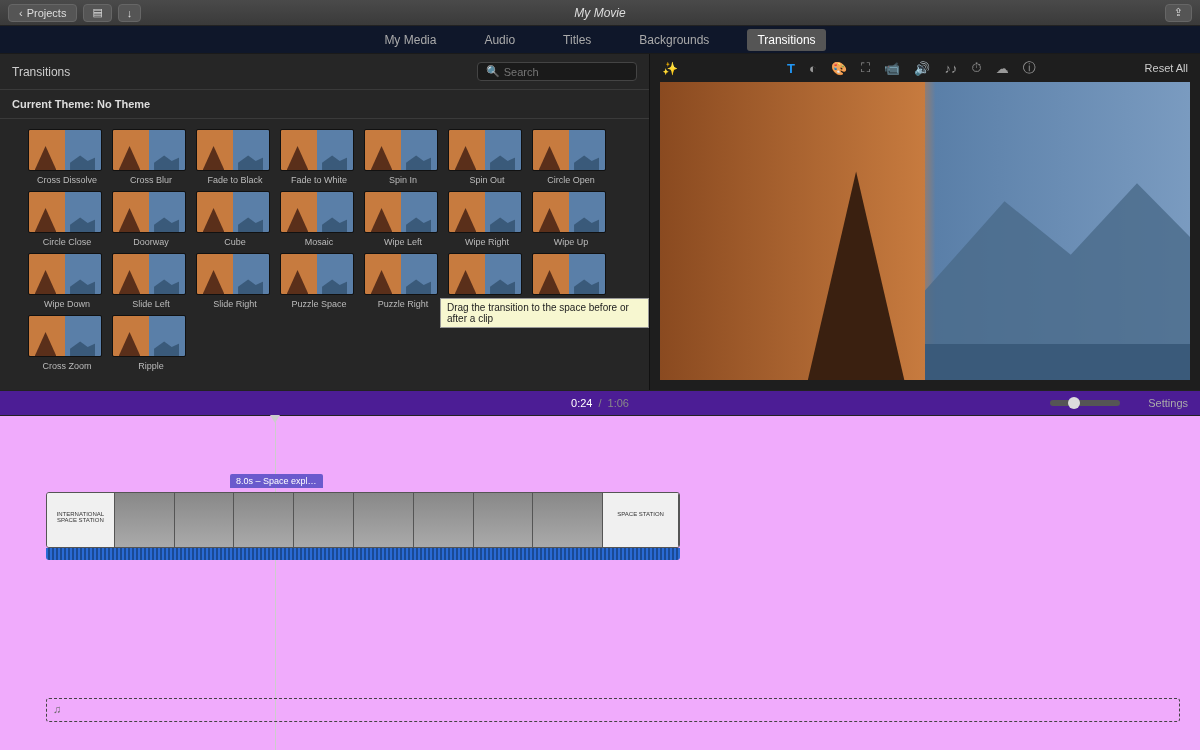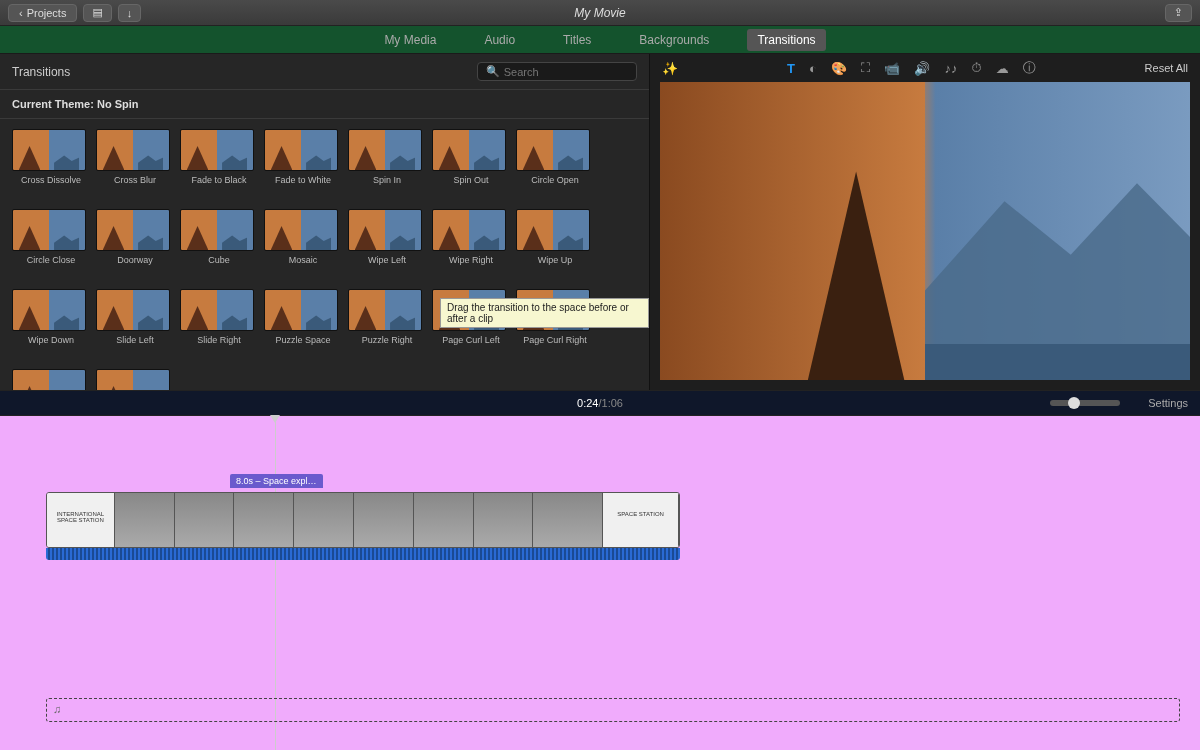--- a/index.html
+++ b/index.html
@@ -7,34 +7,34 @@
 
 
 .topbar { height: 26px; background: linear-gradient(#4a4a4a, #3a3a3a); display: flex; align-items: center; padding: 0 8px; position: relative; border-bottom: 1px solid #222; }
 .topbar-left { display: flex; gap: 6px; align-items: center; }
 .topbar-center { position: absolute; left: 50%; transform: translateX(-50%); color: #ddd; font-size: 12px; font-style: italic; }
 .topbar-right { margin-left: auto; }
 .tb-btn { background: #555; border: 1px solid #666; border-radius: 4px; padding: 2px 10px; color: #ddd; font-size: 11px; display: flex; align-items: center; gap: 4px; height: 18px; }
 .tb-btn.icon-only { padding: 2px 8px; }
 
 
-.tabrow { height: 28px; background: #14532d; display: flex; align-items: center; justify-content: center; gap: 28px; border-bottom: 1px solid #1a1a1a; }
+.tabrow { height: 28px; background: #0f172a; display: flex; align-items: center; justify-content: center; gap: 28px; border-bottom: 1px solid #1a1a1a; }
 .tab { color: #aaa; font-size: 12px; padding: 4px 10px; cursor: pointer; }
 .tab.active { background: #555; color: #fff; border-radius: 3px; }
 
 
 .main { display: flex; height: 336px; }
 .browser { width: 650px; background: #262626; border-right: 1px solid #111; display: flex; flex-direction: column; }
 .browser-header { display: flex; align-items: center; justify-content: space-between; padding: 8px 12px; border-bottom: 1px solid #3a3a3a; }
 .browser-title { font-size: 12px; color: #ccc; }
 .search { background: #1a1a1a; border: 1px solid #444; border-radius: 4px; padding: 2px 8px; width: 160px; display: flex; align-items: center; gap: 4px; color: #888; }
 .search input { background: transparent; border: none; color: #ccc; outline: none; width: 100%; font-size: 11px; }
 .theme-row { padding: 8px 12px; font-size: 11px; color: #ddd; font-weight: 600; border-bottom: 1px solid #3a3a3a; }
 .theme-label { font-weight: 600; }
-.grid { padding: 10px 12px; display: grid; grid-template-columns: repeat(7, 78px); gap: 24px 6px; align-content: start; overflow: auto; }
+.grid { padding: 10px 28px; display: grid; grid-template-columns: repeat(7, 78px); gap: 6px 6px; align-content: start; overflow: auto; }
 .trans-item { text-align: center; cursor: grab; }
 .trans-thumb { width: 74px; height: 42px; border-radius: 2px; background: linear-gradient(90deg, #c77b3f 0%, #c77b3f 50%, #5a7fa8 50%, #5a7fa8 100%); position: relative; overflow: hidden; margin-bottom: 4px; border: 1px solid #111; }
 .trans-thumb::before { content:""; position:absolute; left:8%; bottom:0; width:30%; height:60%; background:#5a2f1a; clip-path: polygon(50% 0, 0 100%, 100% 100%); }
 .trans-thumb::after { content:""; position:absolute; right:8%; bottom:0; width:35%; height:45%; background: #3a5a7a; clip-path: polygon(0 60%, 40% 20%, 70% 50%, 100% 30%, 100% 100%, 0 100%); }
 .trans-label { font-size: 9px; color: #bbb; white-space: nowrap; overflow: hidden; text-overflow: ellipsis; }
 .tooltip { position: absolute; background: #f7f7d0; color: #222; font-size: 10px; padding: 3px 6px; border: 1px solid #999; z-index: 50; pointer-events: none; left: 440px; top: 244px; }
 
 
 .viewer { flex: 1; background: #1e1e1e; display: flex; flex-direction: column; position: relative; }
 .viewer-tools { height: 28px; display: flex; align-items: center; padding: 0 12px; gap: 14px; }
@@ -42,21 +42,21 @@
 .vt-icon { color: #999; font-size: 13px; cursor: pointer; }
 .vt-icon.active { color: #2196f3; }
 .reset { font-size: 11px; color: #ccc; cursor: pointer; }
 .preview { margin: 0 10px 10px 10px; flex: 1; background: linear-gradient(90deg, #b86830 0%, #c77b3f 48%, #5a7fa8 52%, #7a9bc0 100%); position: relative; overflow: hidden; }
 .preview .tree { position:absolute; left:24%; bottom:0; width:26%; height:70%; background:#3a2010; clip-path: polygon(50% 0, 15% 100%, 85% 100%); }
 .preview .cliff { position:absolute; left:0; top:0; width:50%; height:100%; background: linear-gradient(90deg, #8a4a20, #c77b3f); }
 .preview .mtn { position:absolute; right:0; bottom:12%; width:50%; height:60%; background:#4a6a8a; clip-path: polygon(0 70%, 30% 20%, 55% 50%, 80% 10%, 100% 40%, 100% 100%, 0 100%); opacity:.8; }
 .preview .water { position:absolute; right:0; bottom:0; width:50%; height:12%; background:#3a5a7a; }
 
 
-.timebar { height: 26px; background: #0f172a; display: flex; align-items: center; justify-content: center; font-size: 11px; border-top: 1px solid #222; border-bottom: 1px solid #222; position: relative; }
+.timebar { height: 26px; background: #4c1d95; display: flex; align-items: center; justify-content: center; gap: 6px; font-size: 11px; border-top: 1px solid #222; border-bottom: 1px solid #222; position: relative; }
 .time-cur { color: #fff; }
 .time-tot { color: #888; }
 .zoom { position: absolute; right: 80px; width: 70px; height: 6px; background: #555; border-radius: 3px; }
 .zoom::after { content:""; position:absolute; left:18px; top:-3px; width:12px; height:12px; background:#ddd; border-radius:50%; }
 .settings-link { position: absolute; right: 12px; color: #aaa; cursor: pointer; }
 
 
 .timeline { height: 334px; background: #f0abfc; position: relative; padding-top: 80px; }
 .playhead { position: absolute; left: 275px; top: 0; bottom: 0; width: 1px; background: #ccc; }
 .playhead::before { content:""; position:absolute; top:-1px; left:-5px; width:0; height:0; border-left:5px solid transparent; border-right:5px solid transparent; border-top:8px solid #ccc; }
@@ -107,21 +107,21 @@
   <div class="browser" style="position:relative;">
     <div class="browser-header">
       <div class="browser-title">Transitions</div>
       <div class="search">
         <span>🔍</span>
         <input type="text" placeholder="Search" style="">
       </div>
     </div>
     <div class="theme-row">
       <span class="theme-label">Current Theme:</span>
-      <span>No Spin</span>
+      <span>No Theme</span>
     </div>
     <div class="grid" id="transitions-grid">
         <div class="trans-item">
           <div class="trans-thumb"></div>
           <div class="trans-label">Cross Dissolve</div>
         </div>
         <div class="trans-item">
           <div class="trans-thumb"></div>
           <div class="trans-label">Cross Blur</div>
         </div>

